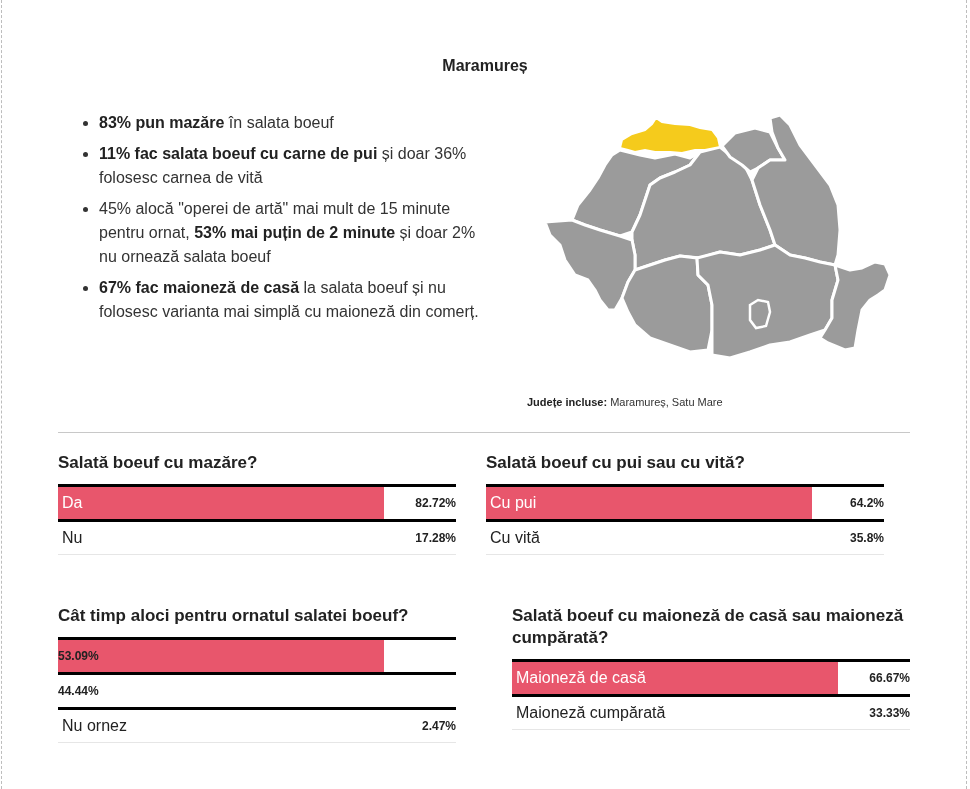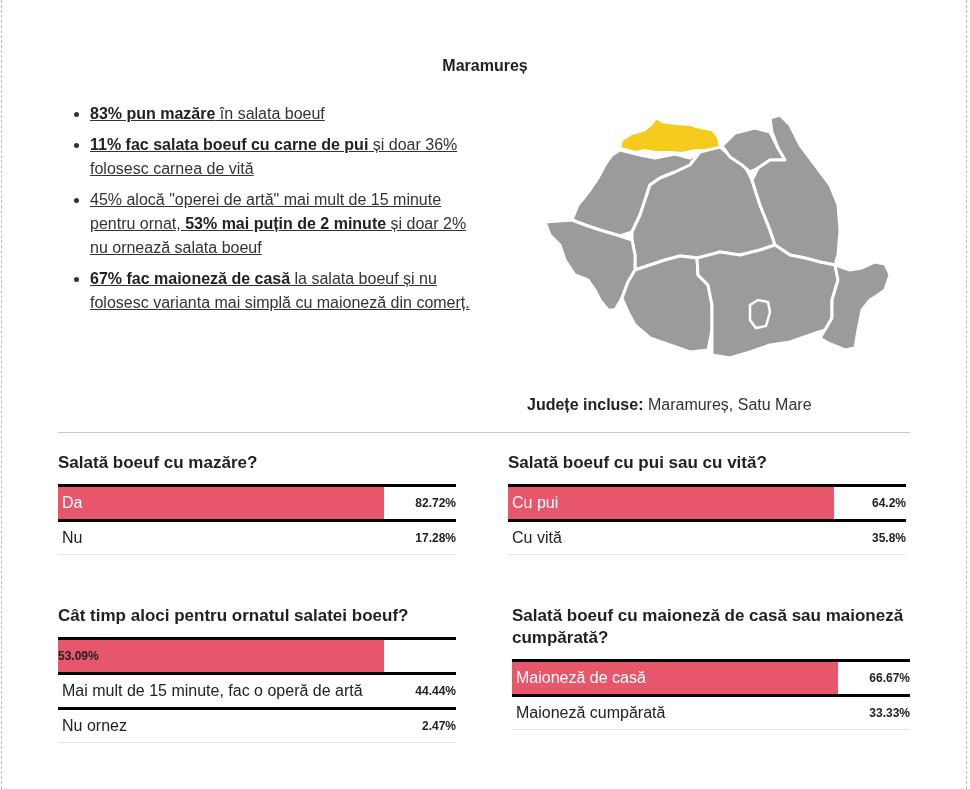--- a/index.html
+++ b/index.html
@@ -11,30 +11,30 @@
     position: absolute; left: 1px; top: 0; width: 966px; height: 789px;
     border-left: 1px dashed #bdbdbd; border-right: 1px dashed #bdbdbd;
     box-sizing: border-box;
   }
   .title {
     position: absolute; left: 0; width: 970px; top: 57px; text-align: center;
     font-weight: bold; font-size: 16px; color: #222;
   }
   .bullets {
     position: absolute; left: 68px; top: 98px; width: 380px;
-    margin: 4px; padding: 0 0 0 18px; list-style: disc;
-    font-size: 16px; line-height: 24px; color: #333; text-decoration: underline;
+    margin: 13px; padding: 0 0 0 18px; list-style: disc;
+    font-size: 16px; line-height: 24px; color: #333;
   }
   .bullets li { margin-bottom: 7px; }
   .bullets b { color: #222; }
   .map {
     position: absolute; left: 540px; top: 110px; width: 360px; height: 255px;
   }
   .counties {
-    position: absolute; left: 527px; top: 396px; font-size: 16px; color: #333;
+    position: absolute; left: 527px; top: 396px; font-size: 11px; color: #333;
   }
   .counties b { color: #222; }
   .divider {
     position: absolute; left: 58px; top: 432px; width: 852px; height: 1px; background: #c8c8c8;
   }
   .poll { position: absolute; width: 398px; }
   .poll h3 {
     margin: 0 0 10px 0; font-size: 17px; line-height: 22px; font-weight: bold; color: #222;
   }
   .row {
@@ -100,21 +100,21 @@
       <span class="label">Da</span>
       <span class="pct">82.72%</span>
     </div>
     <div class="row">
       <span class="label">Nu</span>
       <span class="pct">17.28%</span>
     </div>
   </div>
 </div>
 
-<div class="poll" style="left:508px; top:452px;">
+<div class="poll" style="left:486px; top:452px;">
   <h3>Salată boeuf cu pui sau cu vită?</h3>
   <div class="rows">
     <div class="row win">
       <div class="bar"></div>
       <span class="label">Cu pui</span>
       <span class="pct">64.2%</span>
     </div>
     <div class="row">
       <span class="label">Cu vită</span>
       <span class="pct">35.8%</span>
@@ -123,21 +123,20 @@
 </div>
 
 <div class="poll" style="left:58px; top:605px;">
   <h3>Cât timp aloci pentru ornatul salatei boeuf?</h3>
   <div class="rows">
     <div class="row win">
       <div class="bar"></div>
       <span class="pct">53.09%</span>
     </div>
     <div class="row">
-      <span class="label">Mai mult de 15 minute, fac o operă de artă</span>
       <span class="pct">44.44%</span>
     </div>
     <div class="row">
       <span class="label">Nu ornez</span>
       <span class="pct">2.47%</span>
     </div>
   </div>
 </div>
 
 <div class="poll" style="left:512px; top:605px;">

